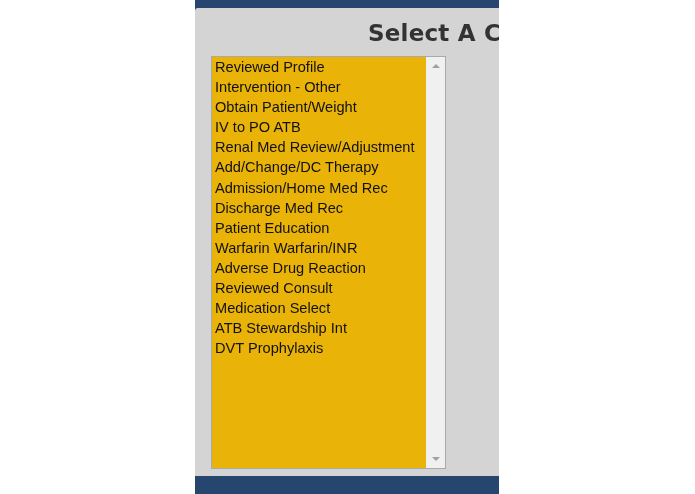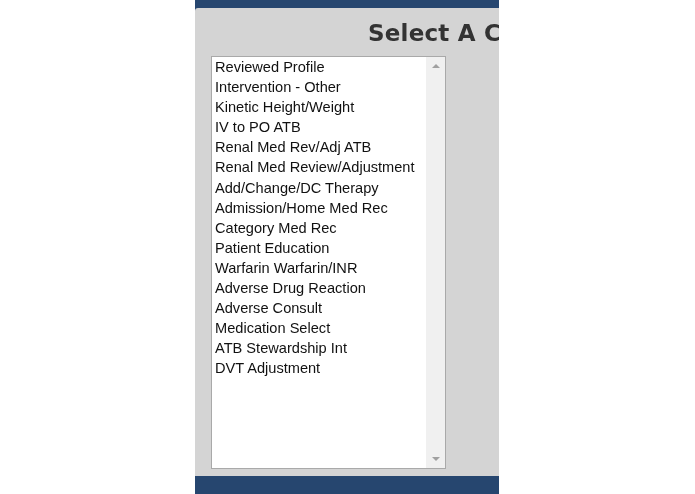--- a/index.html
+++ b/index.html
@@ -40,21 +40,21 @@
       letter-spacing: 0.2px;
       overflow: hidden;
       width: 131px;
     }
     .listbox {
       position: absolute;
       left: 16px;
       top: 48px;
       width: 233px;
       height: 411px;
-      background: #ffffff;
+      background: #eab308;
       border: 1px solid #a9a9a9;
       box-sizing: content-box;
     }
     .list {
       position: absolute;
       left: 0;
       top: 0;
       width: 214px;
       height: 411px;
       padding: 0;
@@ -107,34 +107,33 @@
 <body>
 
 <div class="panel">
   <div class="panel-body">
     <div class="title">Select A Category</div>
 
     <div class="listbox">
       <ul class="list">
         <li class="list-item">Reviewed Profile</li>
         <li class="list-item">Intervention - Other</li>
-        <li class="list-item">Kinetic Height/Weight</li>
+        <li class="list-item">Obtain Patient/Weight</li>
         <li class="list-item">IV to PO ATB</li>
-        <li class="list-item">Renal Med Rev/Adj ATB</li>
         <li class="list-item">Renal Med Review/Adjustment</li>
         <li class="list-item">Add/Change/DC Therapy</li>
         <li class="list-item">Admission/Home Med Rec</li>
-        <li class="list-item">Category Med Rec</li>
+        <li class="list-item">Discharge Med Rec</li>
         <li class="list-item">Patient Education</li>
         <li class="list-item">Warfarin Warfarin/INR</li>
         <li class="list-item">Adverse Drug Reaction</li>
-        <li class="list-item">Adverse Consult</li>
+        <li class="list-item">Reviewed Consult</li>
         <li class="list-item">Medication Select</li>
         <li class="list-item">ATB Stewardship Int</li>
-        <li class="list-item">DVT Adjustment</li>
+        <li class="list-item">DVT Prophylaxis</li>
       </ul>
 
       <div class="scrollbar">
         <div class="scroll-up">
           <span class="tri-up"></span>
         </div>
         <div class="scroll-down">
           <span class="tri-down"></span>
         </div>
       </div>

